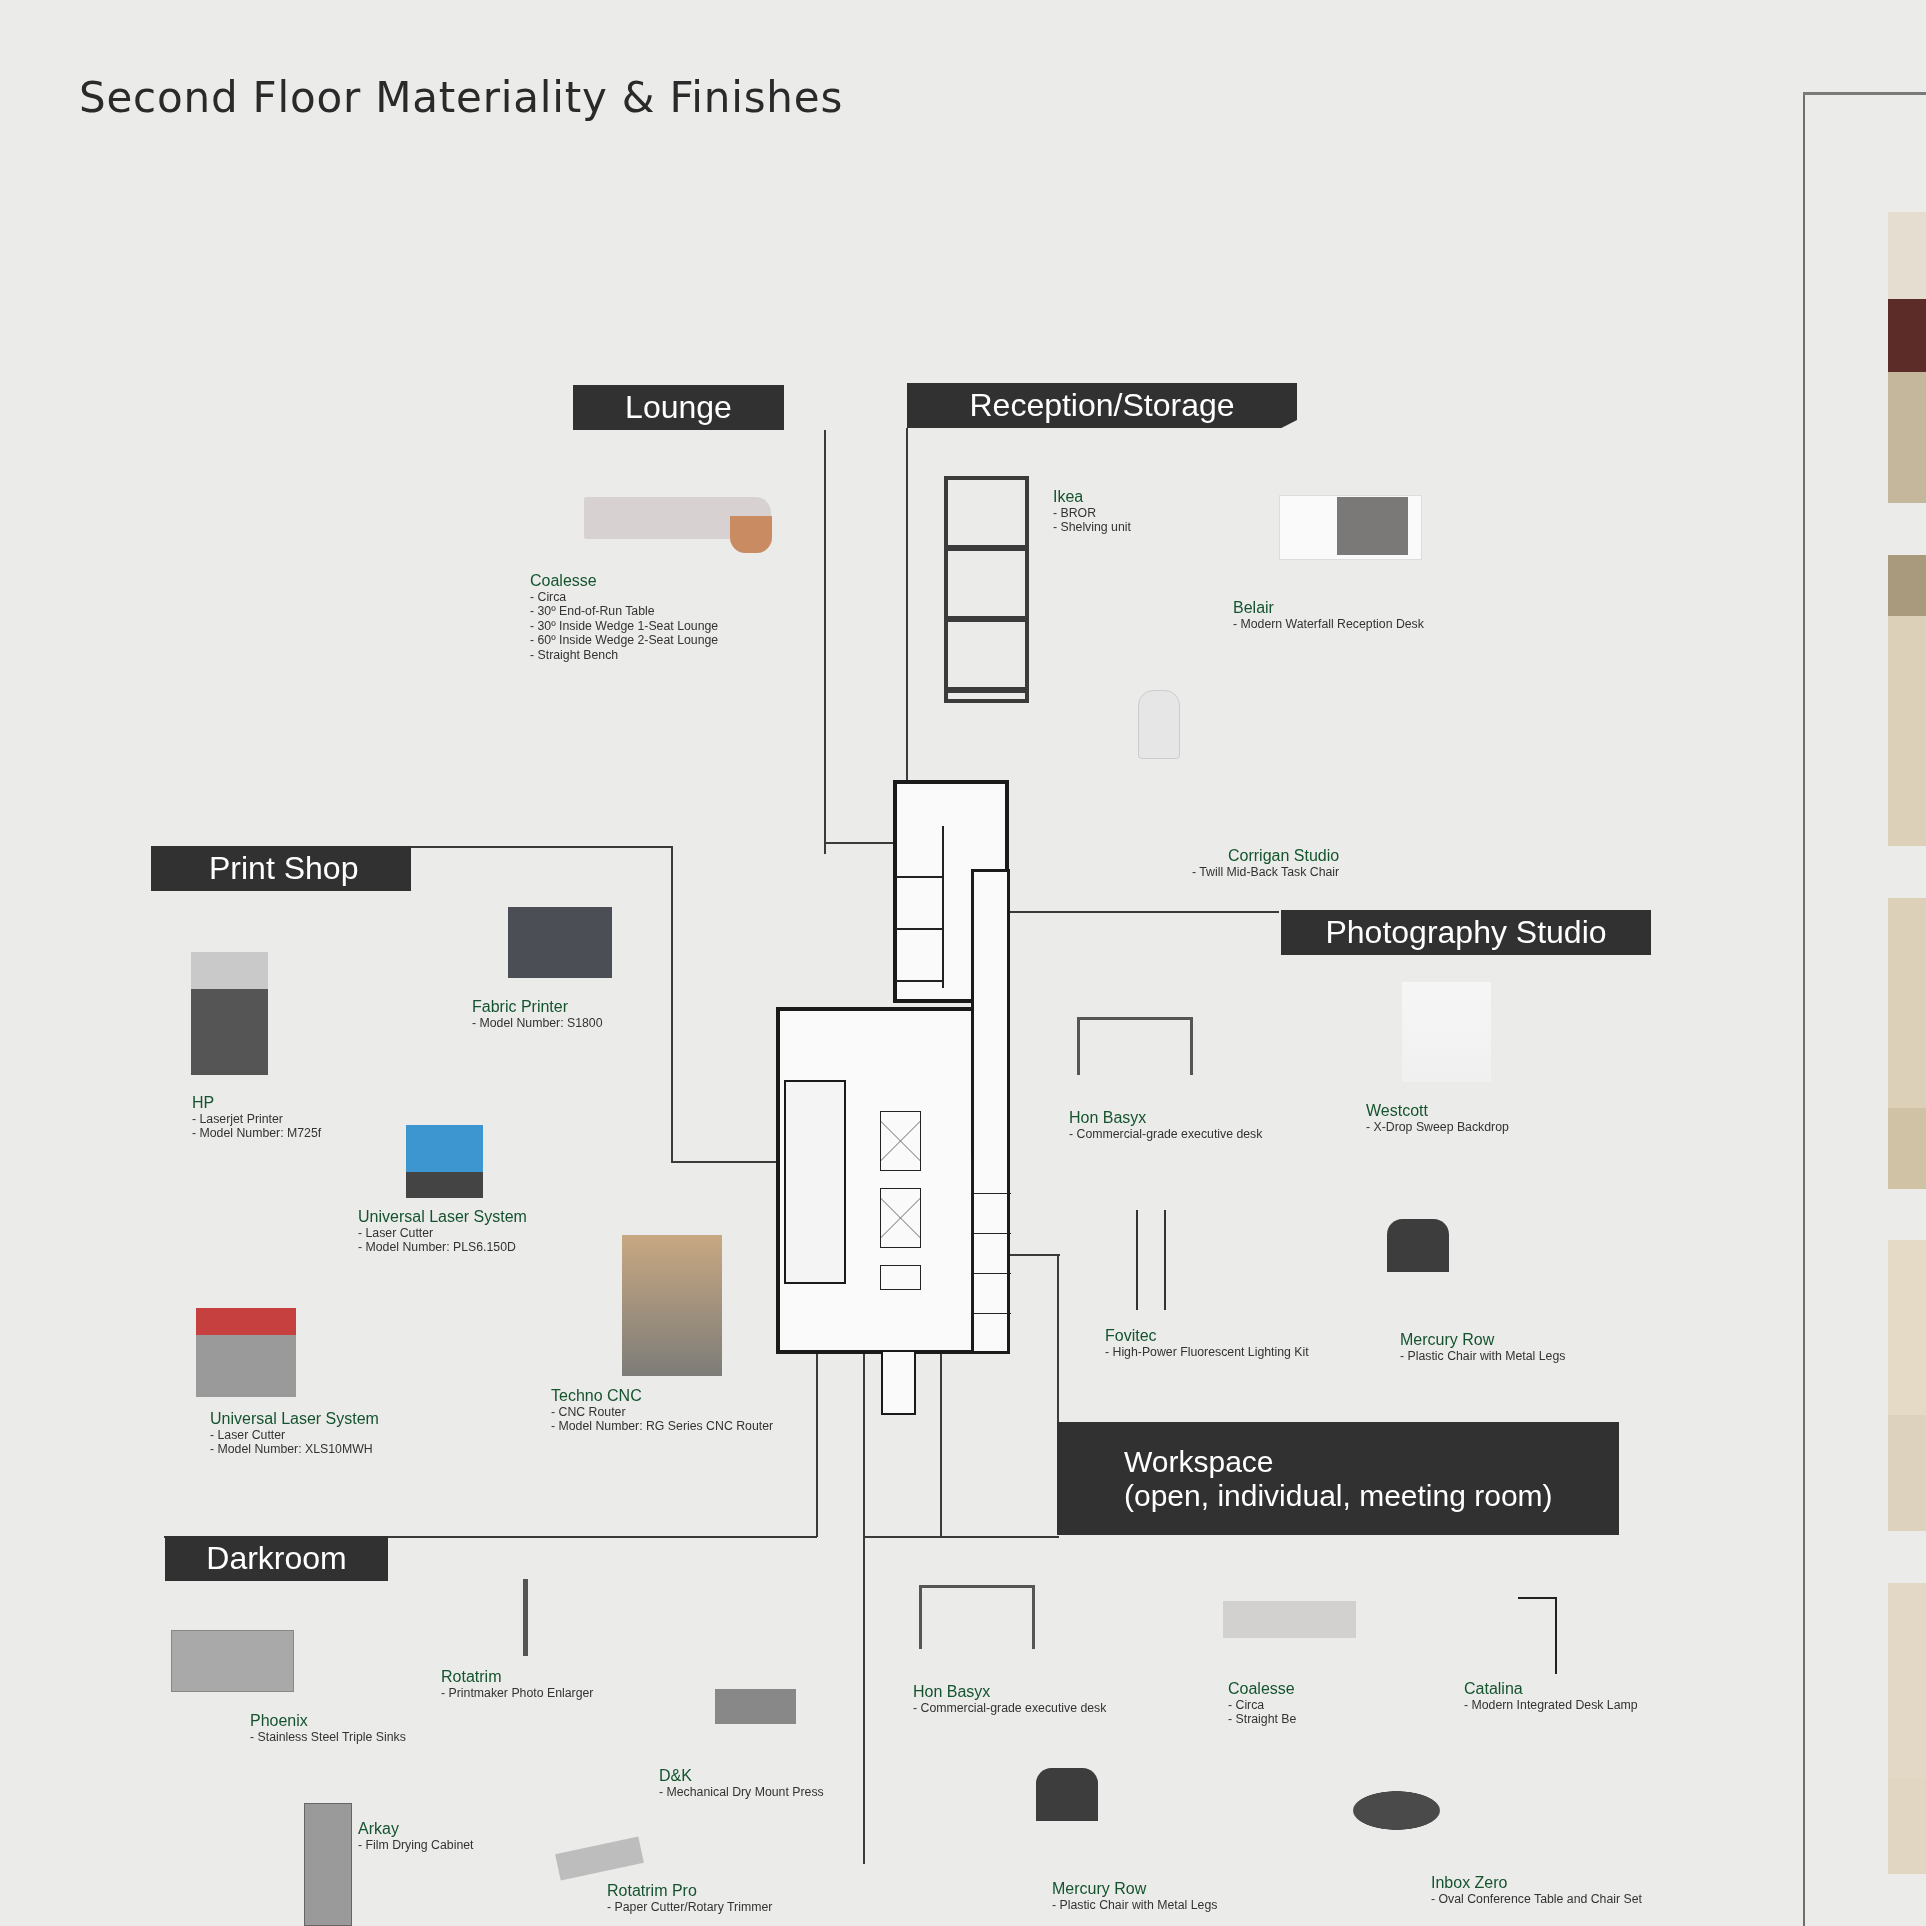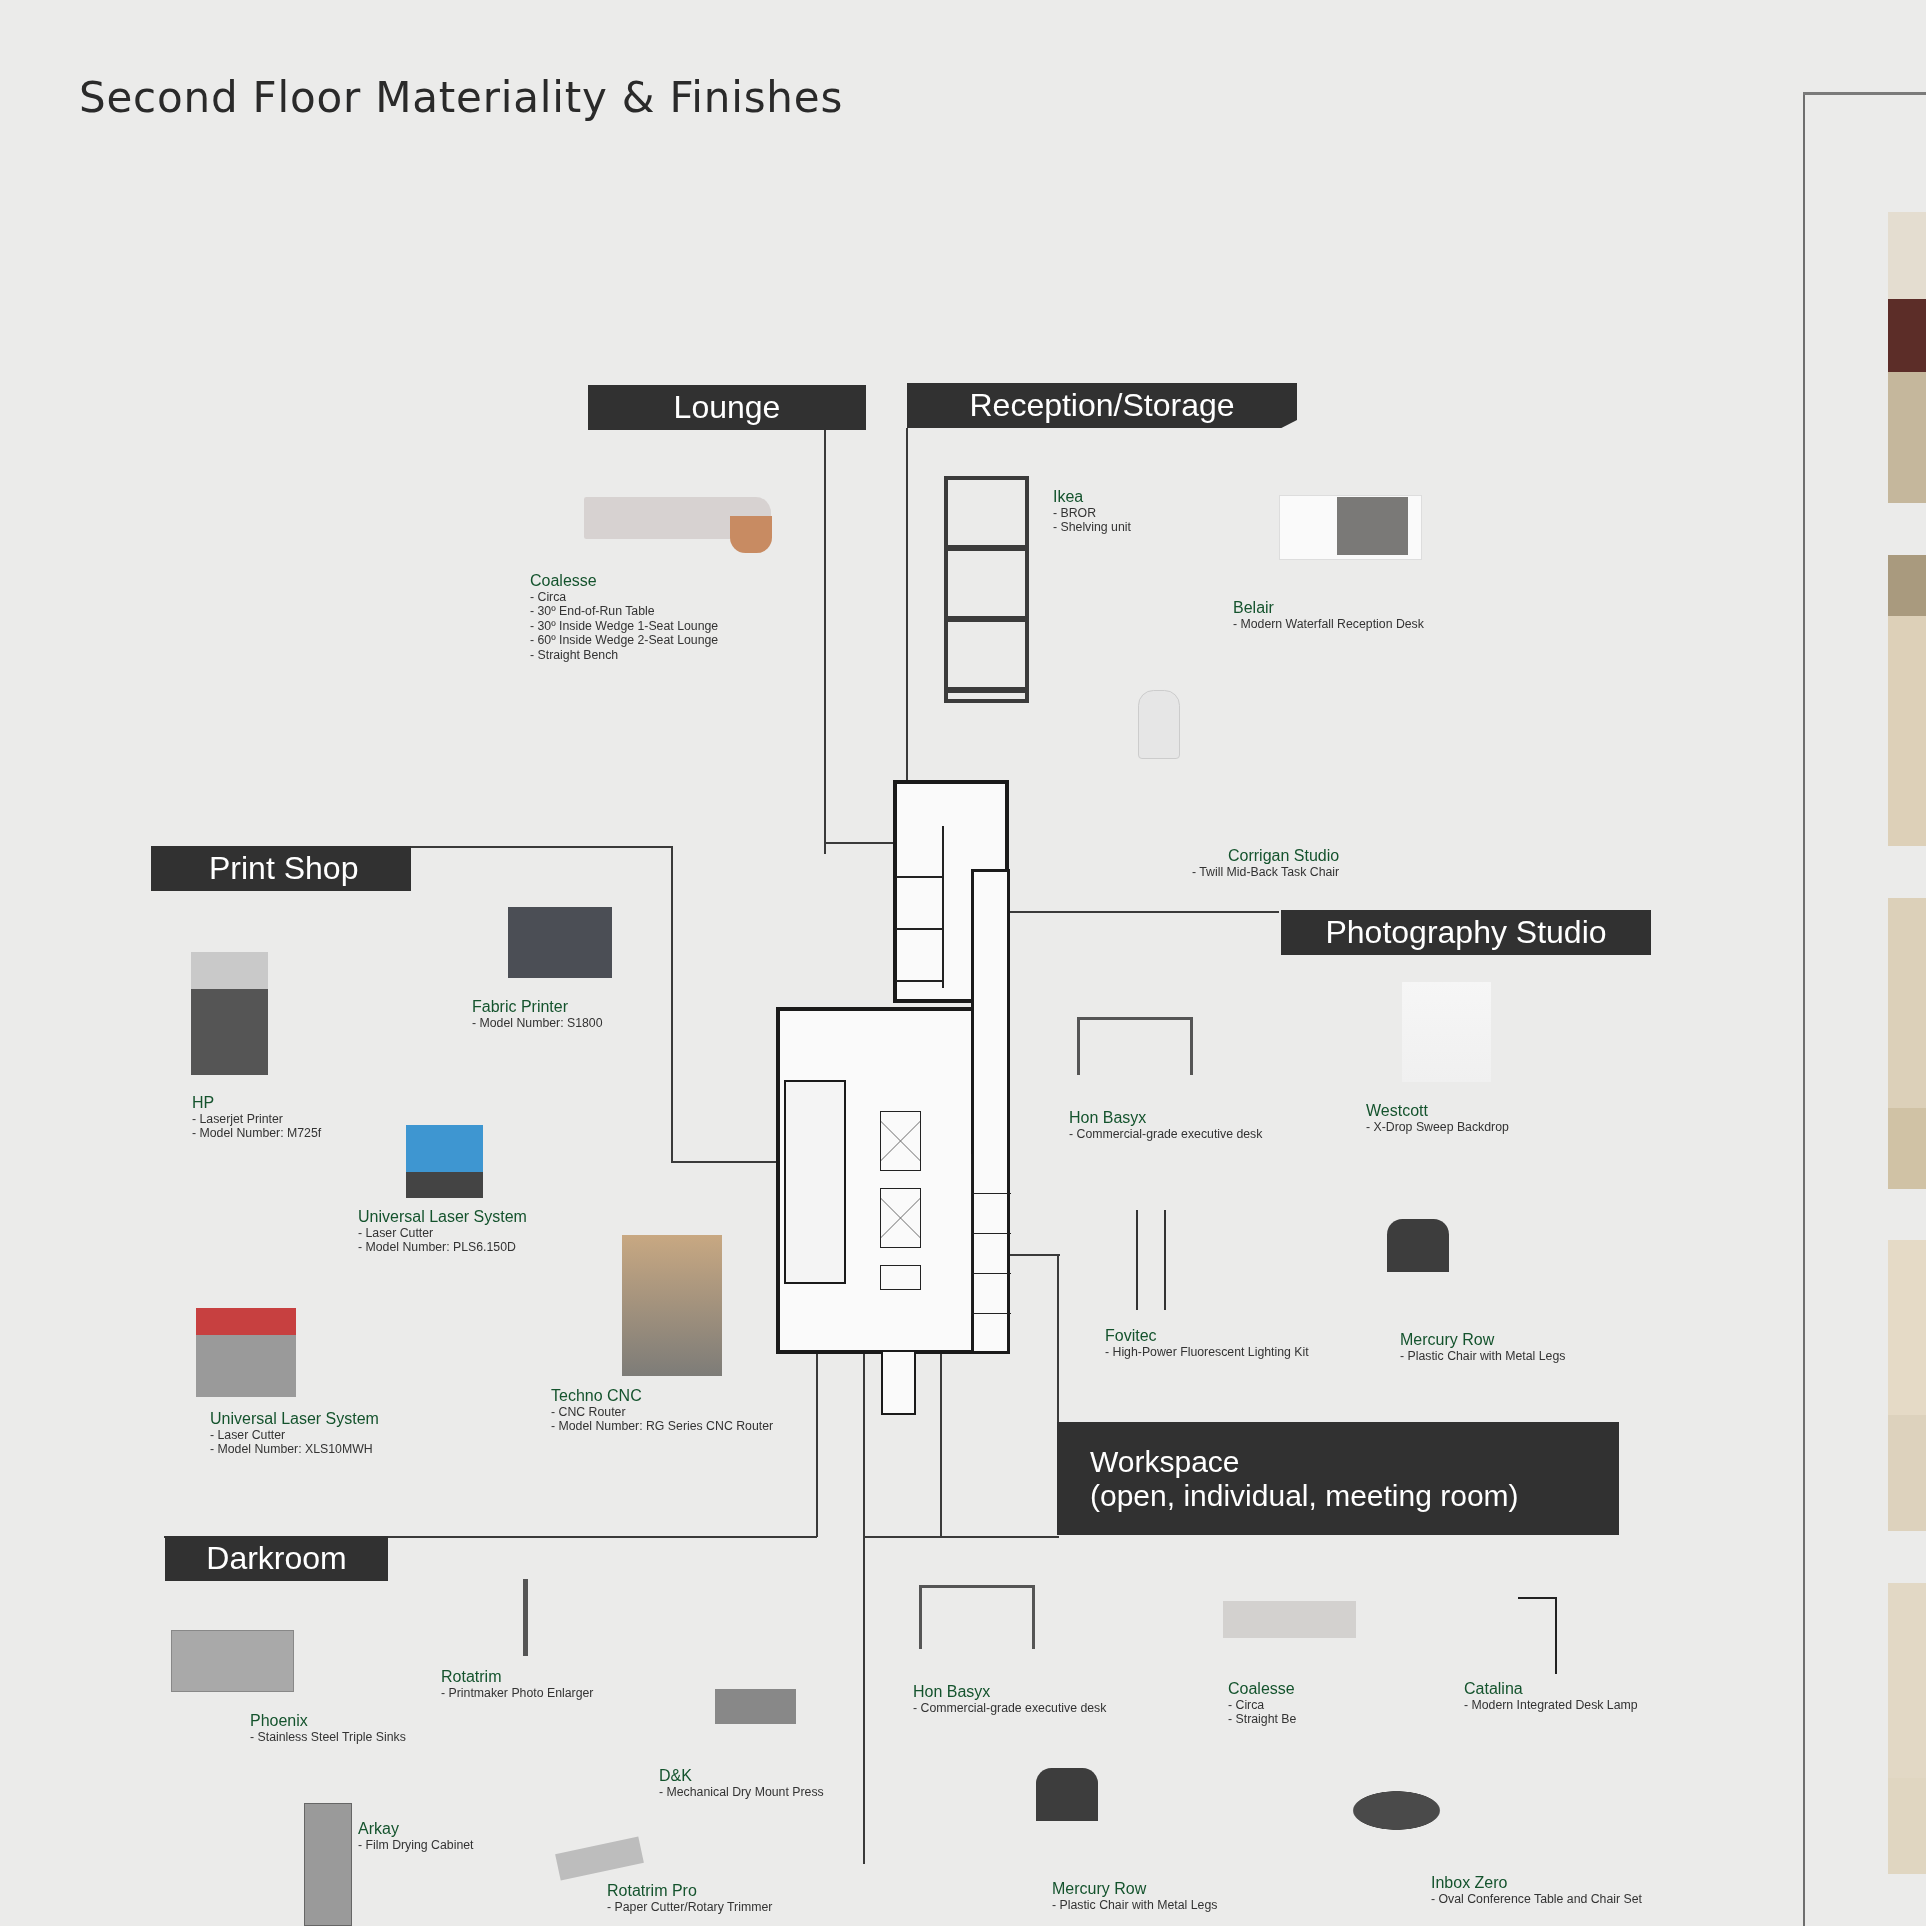--- a/index.html
+++ b/index.html
@@ -12,21 +12,21 @@
   .page-title {
     left: 79px; top: 73px; font-family: "DejaVu Sans", sans-serif;
     font-size: 42px; letter-spacing: 0.8px; color: #2a2a2a; white-space: nowrap;
   }
   .sect {
     background: #313131; color: #fff; font-size: 32px; display: flex;
     align-items: center; justify-content: center; white-space: nowrap;
   }
   .sect.left { justify-content: flex-start; padding-left: 58px; box-sizing: border-box; }
   .sect.multi { flex-direction: column; align-items: flex-start; justify-content: center;
-    padding-left: 33px; box-sizing: border-box; font-size: 30px; line-height: 34px; }
+    padding-left: 67px; box-sizing: border-box; font-size: 30px; line-height: 34px; }
   .line { background: #3a3a3a; }
   .item { white-space: nowrap; }
   .item .name { font-size: 16px; color: #14532d; line-height: 17.7px; }
   .item .sub { font-size: 12.3px; color: #333; line-height: 14.6px; }
   .pic { box-sizing: border-box; }
   .rend { border-radius: 0; overflow: hidden; }
   .plan { background: #fafafa; border: 4.6px solid #1a1a1a; box-sizing: border-box; }
 </style>
 </head>
 <body>
@@ -46,21 +46,21 @@
 
 <div class="abs line" style="left:1002px;top:1254px;width:58px;height:1.5px;"></div>
 <div class="abs line" style="left:1057px;top:1254px;width:1.5px;height:169px;"></div>
 <div class="abs line" style="left:940px;top:1348px;width:1.5px;height:189px;"></div>
 <div class="abs line" style="left:863px;top:1348px;width:1.5px;height:516px;"></div>
 <div class="abs line" style="left:863px;top:1536px;width:196px;height:1.5px;"></div>
 
 <div class="abs line" style="left:816px;top:1348px;width:1.5px;height:189px;"></div>
 <div class="abs line" style="left:164px;top:1536px;width:653px;height:1.5px;"></div>
 
-<div class="abs sect" style="left:588px;top:385px;width:278px;height:45px;">Lounge</div>
+<div class="abs sect" style="left:573px;top:385px;width:211px;height:45px;">Lounge</div>
 <div class="abs sect" style="left:907px;top:383px;width:390px;height:45px;clip-path:polygon(0 0,100% 0,100% 82%,96% 100%,0 100%);">Reception/Storage</div>
 <div class="abs sect left" style="left:151px;top:846px;width:260px;height:45px;">Print Shop</div>
 <div class="abs sect" style="left:1281px;top:910px;width:370px;height:45px;">Photography Studio</div>
 <div class="abs sect multi" style="left:1057px;top:1422px;width:562px;height:113px;">
   <div>Workspace</div>
   <div>(open, individual, meeting room)</div>
 </div>
 <div class="abs sect" style="left:165px;top:1536px;width:223px;height:45px;">Darkroom</div>
 
 <div class="abs" style="left:776px;top:780px;width:235px;height:636px;">

